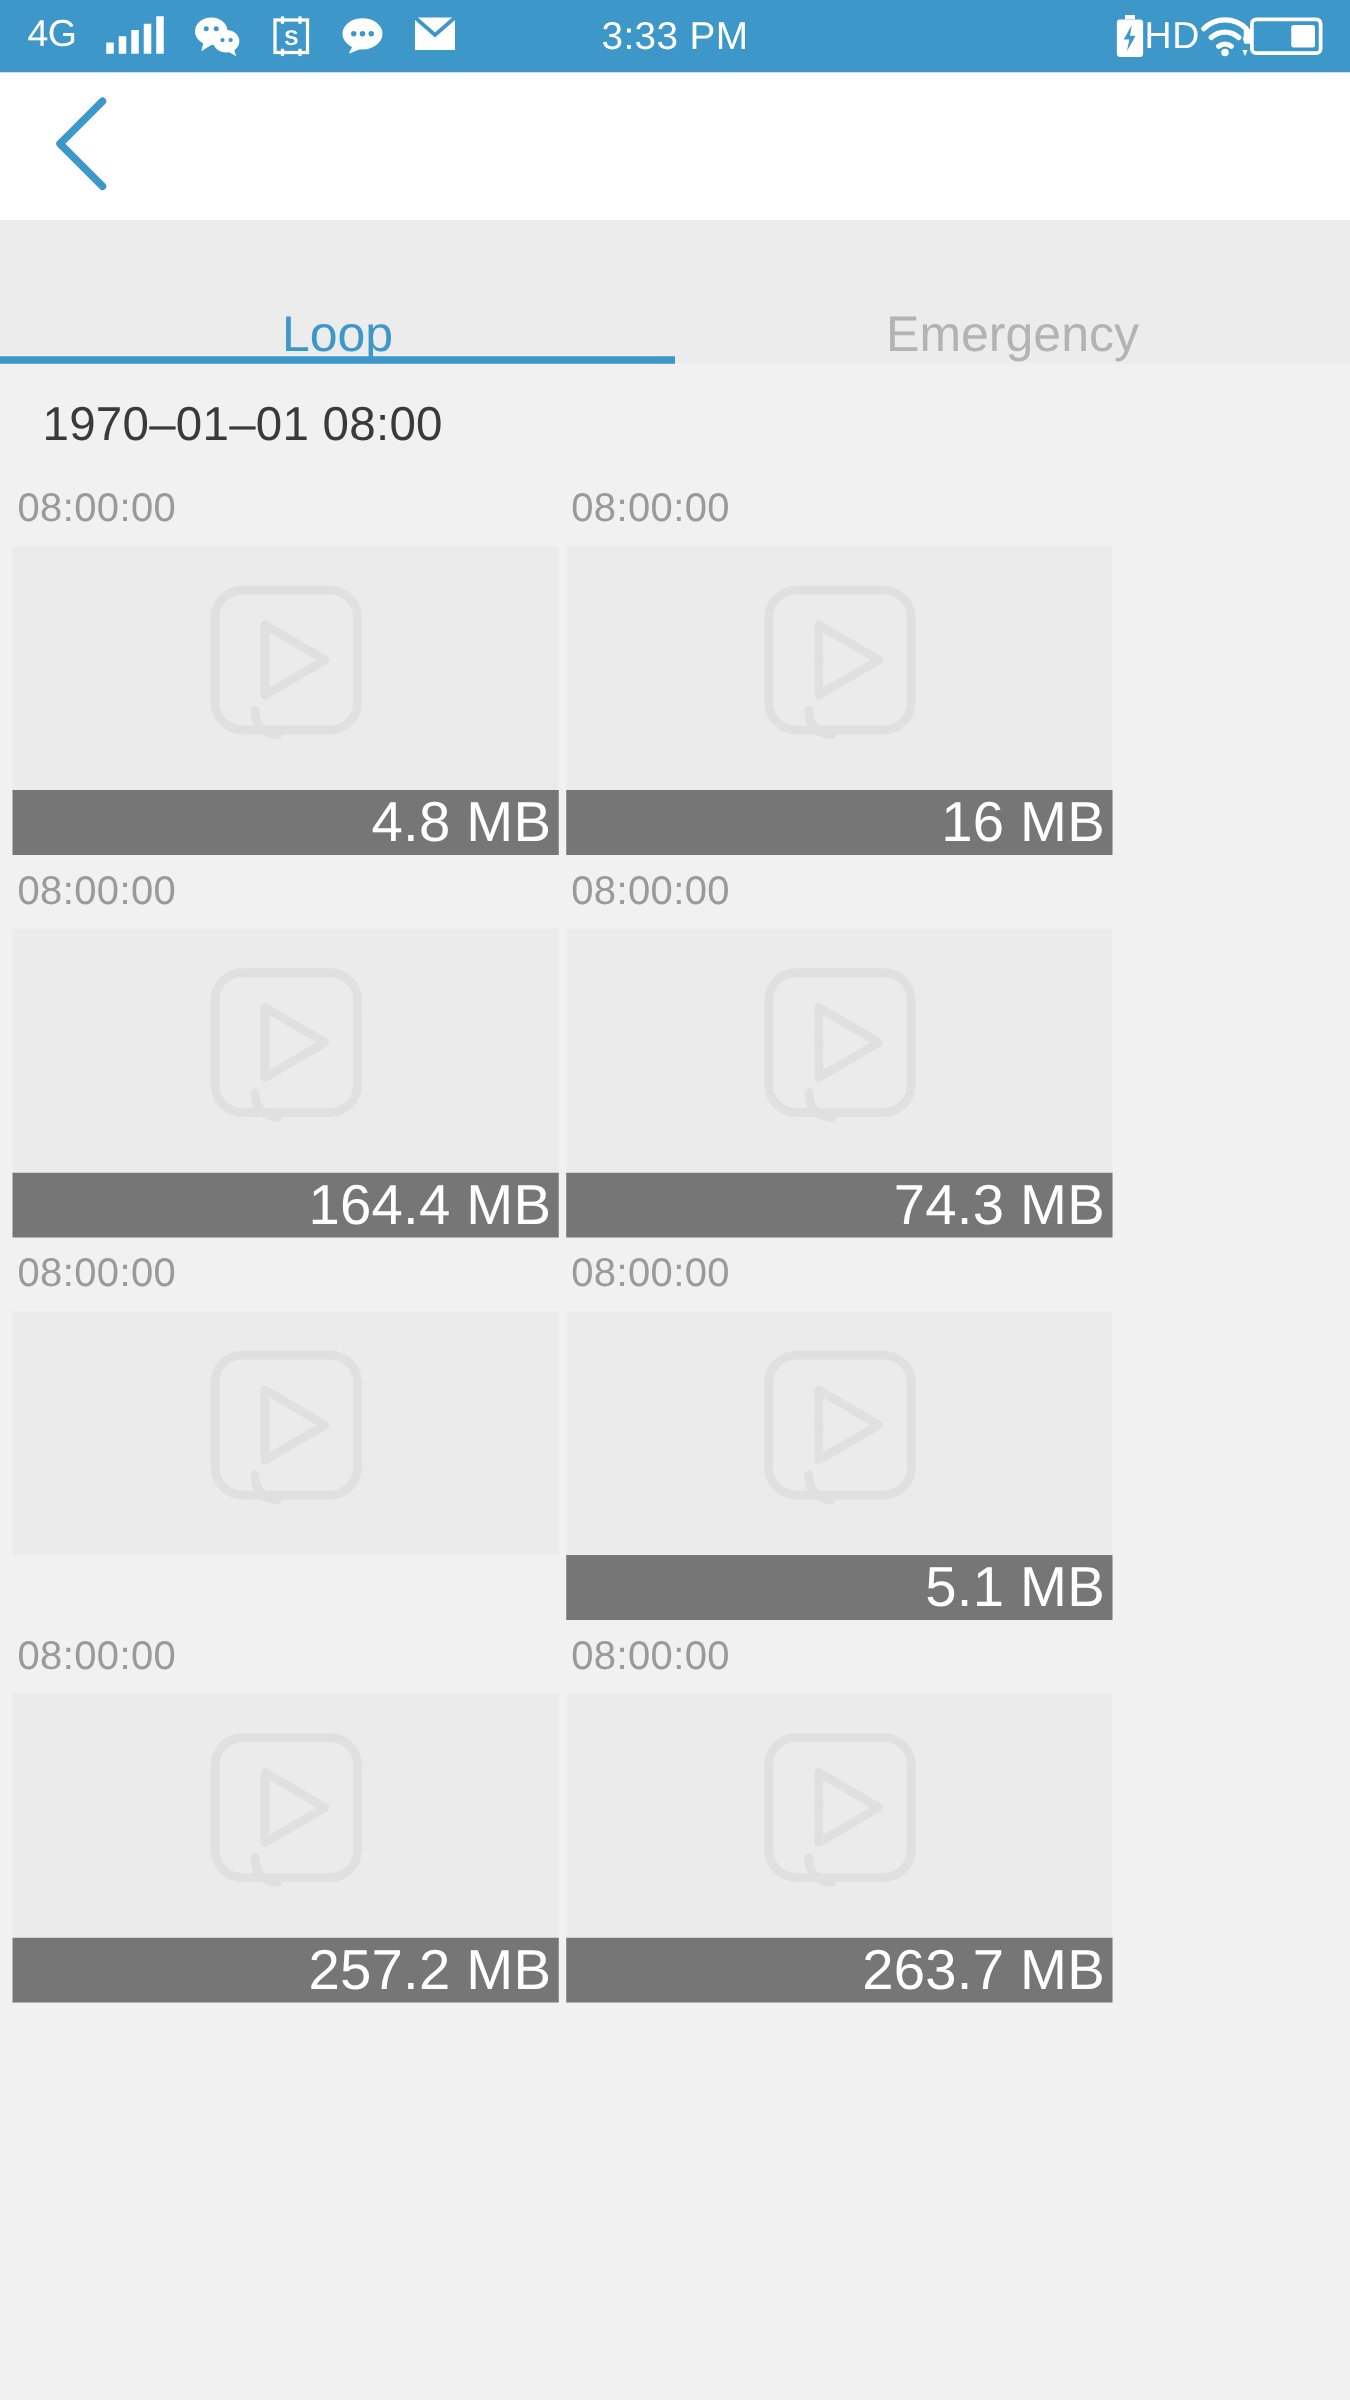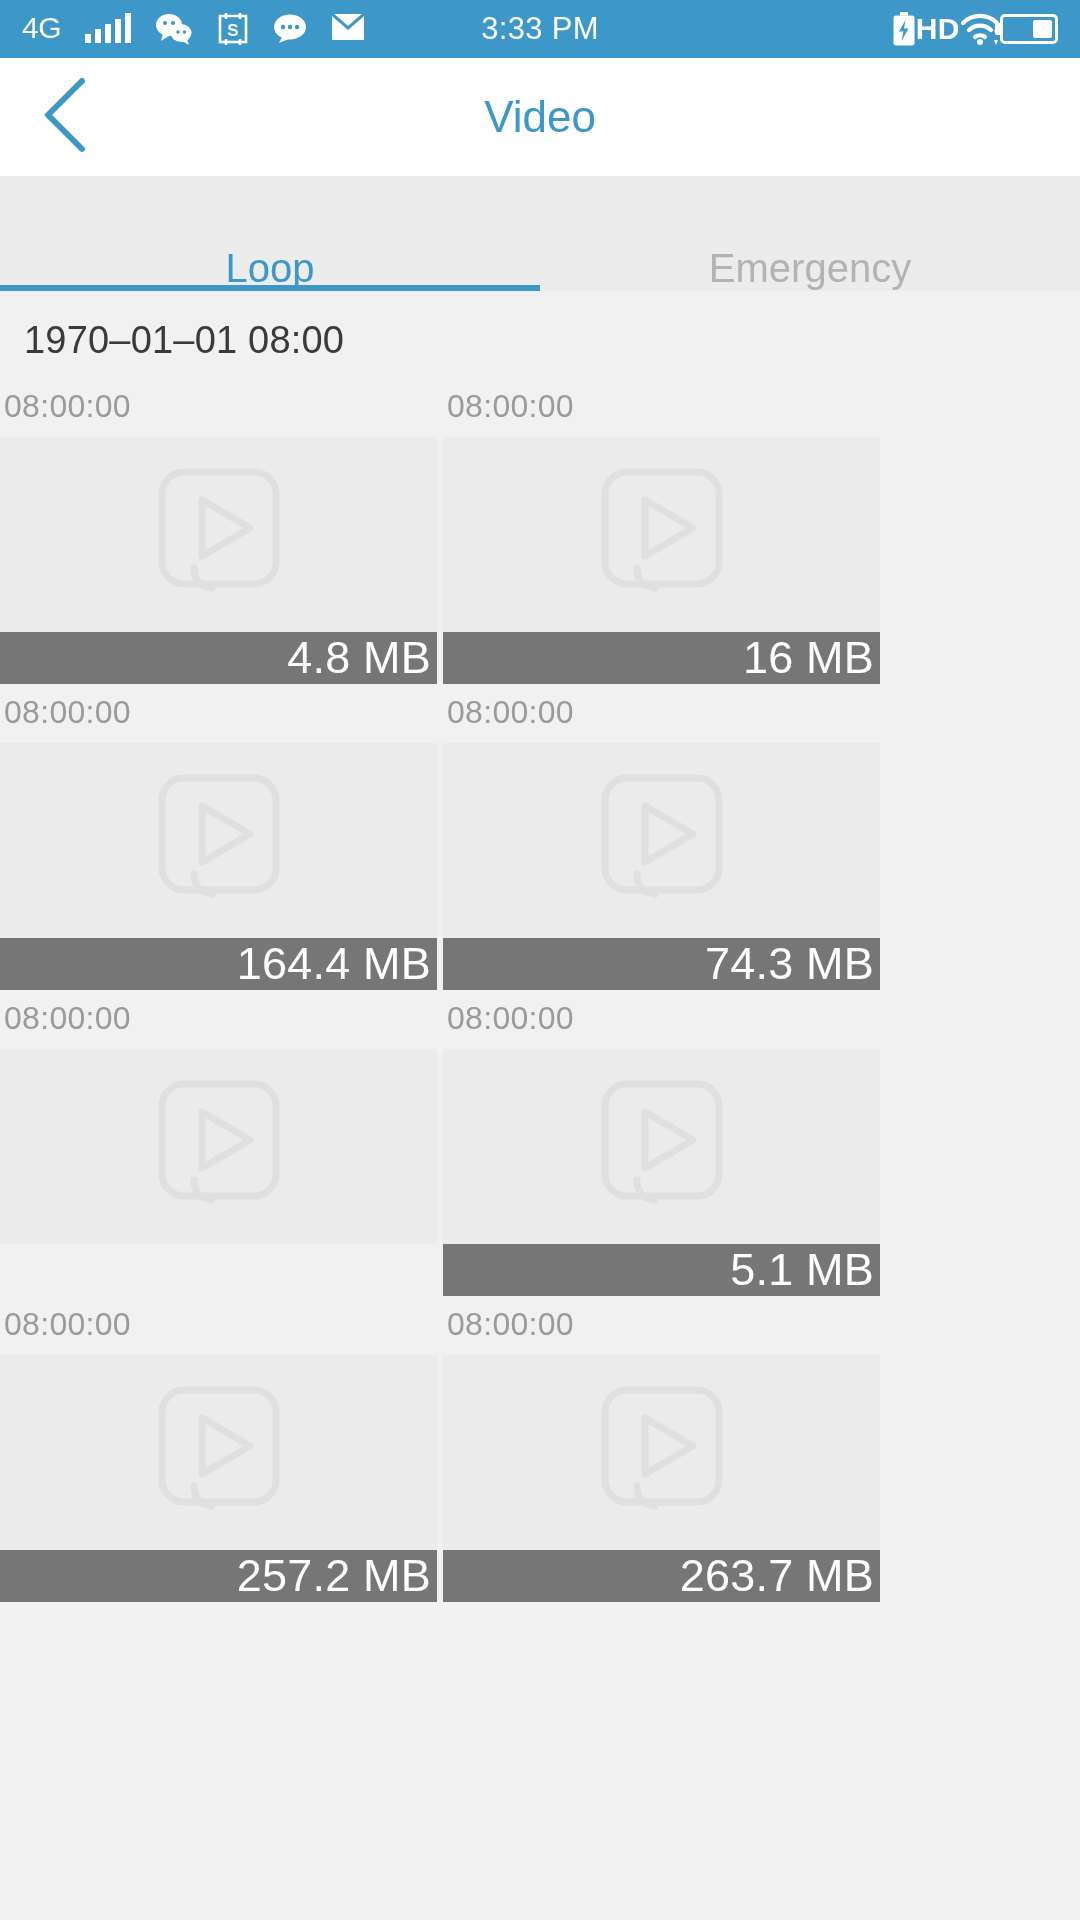--- a/index.html
+++ b/index.html
@@ -54,21 +54,20 @@
     font-size: 31px;
     letter-spacing: 0.3px;
     pointer-events: none;
   }
   .status-right {
     margin-left: auto;
     display: flex;
     align-items: center;
     position: relative;
     z-index: 2;
-    font-weight: bold;
   }
   .hd-label { font-size: 30px; letter-spacing: 0.5px; }
 
   .batt-horiz {
     width: 58px;
     height: 30px;
     border: 3px solid #ffffff;
     border-radius: 5px;
     position: relative;
     display: flex;
@@ -146,20 +145,21 @@
     bottom: 0;
     height: 6px;
     background: #3d97c9;
   }
 
   
   .content {
     background: #f1f1f1;
     height: calc(1920px - 58px - 118px - 115px);
     overflow: hidden;
+    padding-left: 10px;
   }
   .date-header {
     font-size: 38px;
     color: #3a3a3a;
     padding: 28px 24px 22px 24px;
     letter-spacing: 0.2px;
   }
   .grid-row {
     display: flex;
     gap: 6px;
@@ -278,21 +278,20 @@
 </div>
 
 <div class="nav-bar">
   <div class="back-btn">
     <span>
       <svg width="54" height="80" viewBox="0 0 54 80">
         <polyline points="44,6 10,40 44,74" fill="none" stroke="#3d97c9" stroke-width="6" stroke-linecap="round" stroke-linejoin="round"></polyline>
       </svg>
     </span>
   </div>
-  <div class="nav-title">Video</div>
 </div>
 
 <div class="tab-bar">
   <div class="tab active">
     <span>Loop</span>
   </div>
   <div class="tab">
     <span>Emergency</span>
   </div>
 </div>

